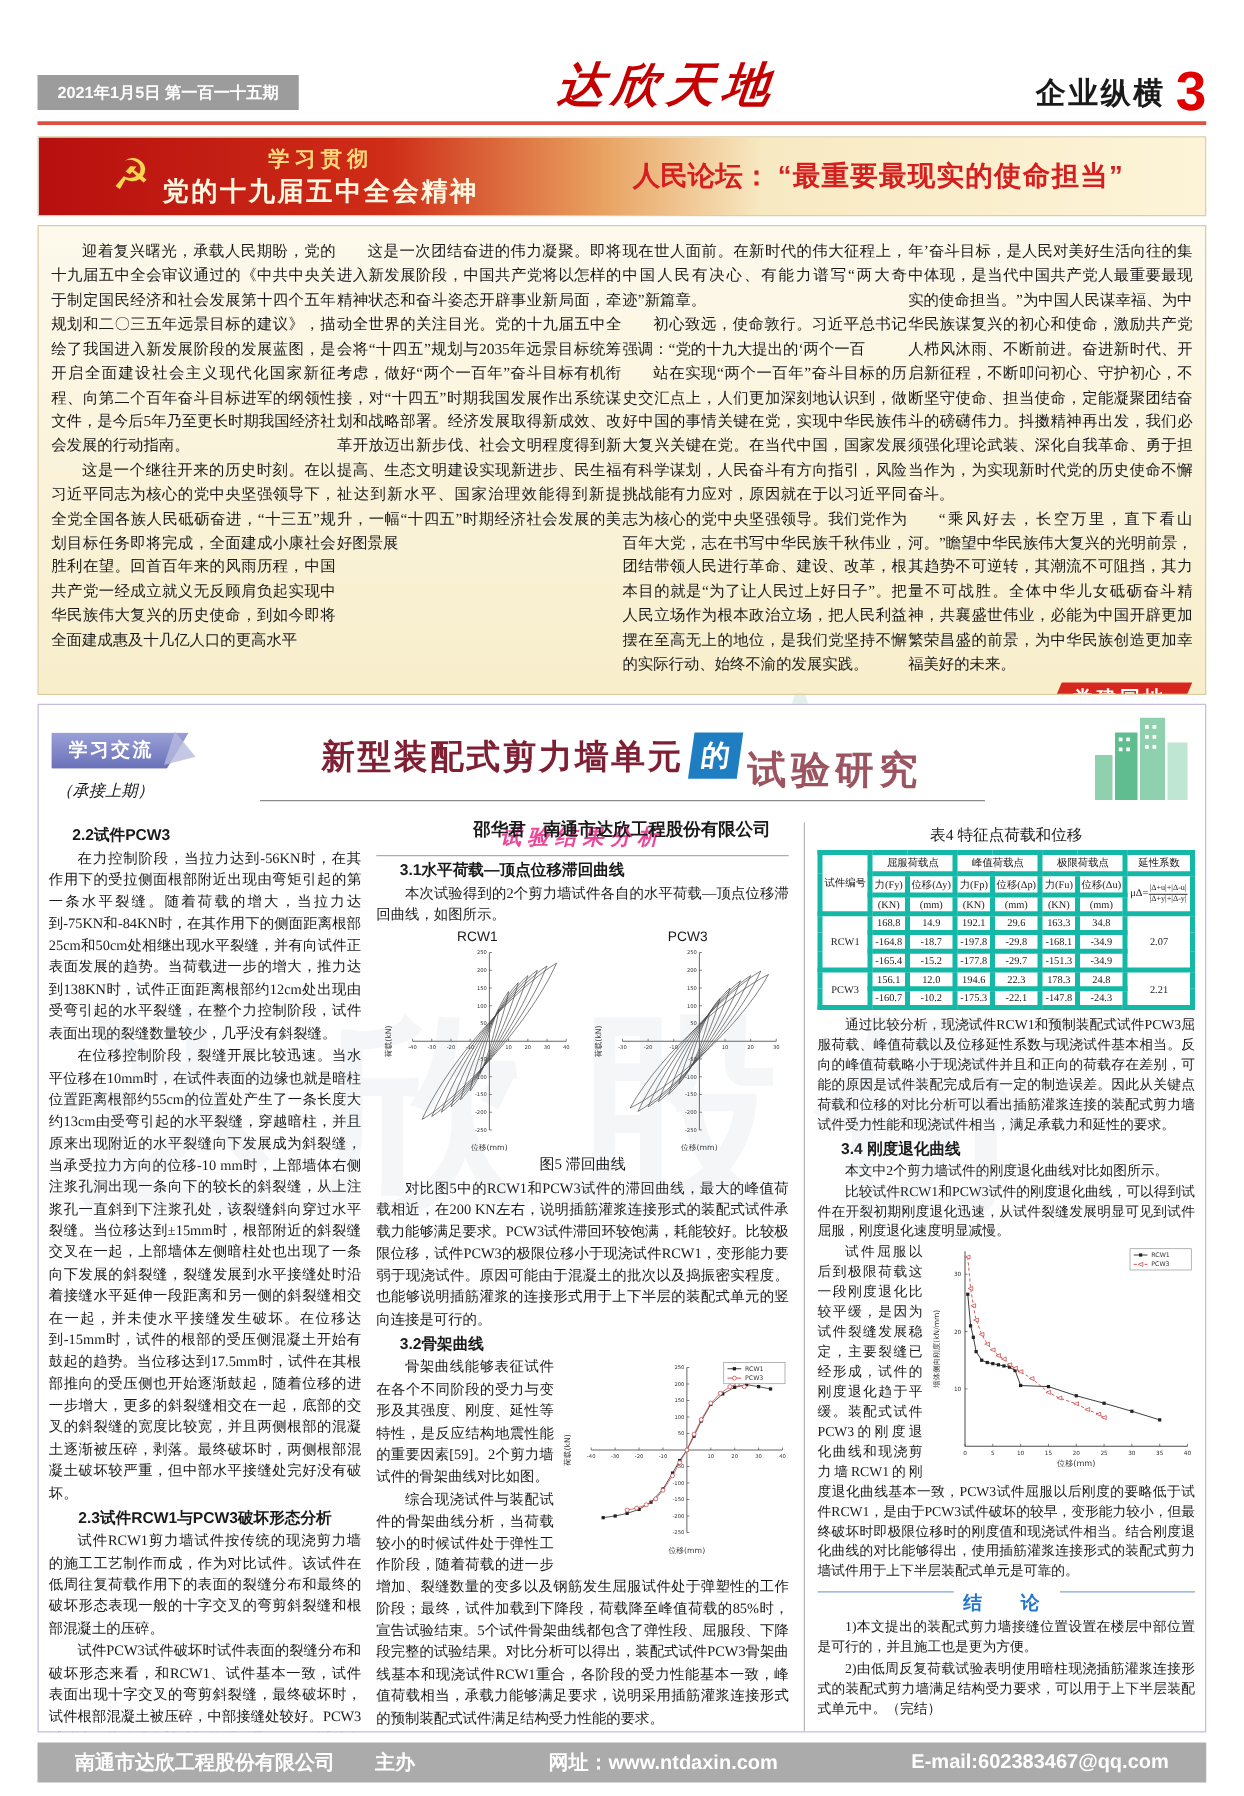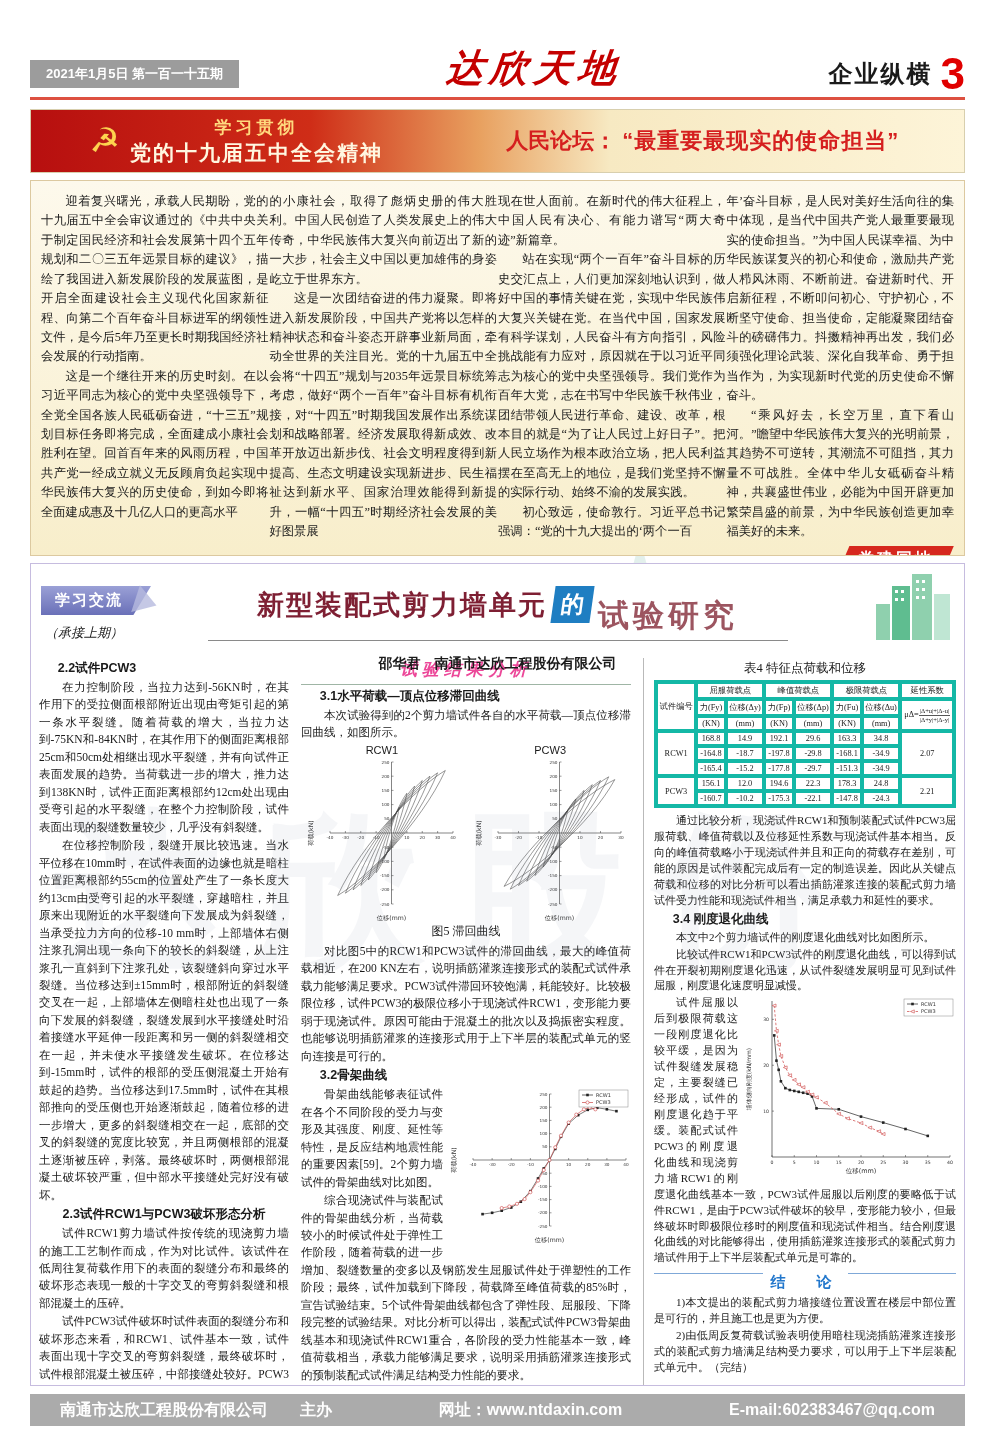--- a/index.html
+++ b/index.html
@@ -136,27 +136,26 @@
       <span class="forum-title">“最重要最现实的使命担当”</span>
     </div>
   </div>
 
   <div class="art1 z">
     <div class="a1col">
       <p class="ind">迎着复兴曙光，承载人民期盼，党的十九届五中全会审议通过的《中共中央关于制定国民经济和社会发展第十四个五年规划和二〇三五年远景目标的建议》，描绘了我国进入新发展阶段的发展蓝图，是开启全面建设社会主义现代化国家新征程、向第二个百年奋斗目标进军的纲领性文件，是今后5年乃至更长时期我国经济社会发展的行动指南。</p>
       <p class="ind">这是一个继往开来的历史时刻。在以习近平同志为核心的党中央坚强领导下，全党全国各族人民砥砺奋进，“十三五”规划目标任务即将完成，全面建成小康社会胜利在望。回首百年来的风雨历程，中国共产党一经成立就义无反顾肩负起实现中华民族伟大复兴的历史使命，到如今即将全面建成惠及十几亿人口的更高水平</p>
     </div>
     <div class="a1col">
-      <p>的小康社会，取得了彪炳史册的伟大胜利。中国人民创造了人类发展史上的伟大传奇，中华民族伟大复兴向前迈出了新的一大步，社会主义中国以更加雄伟的身姿屹立于世界东方。</p>
       <p class="ind">这是一次团结奋进的伟力凝聚。即将进入新发展阶段，中国共产党将以怎样的精神状态和奋斗姿态开辟事业新局面，牵动全世界的关注目光。党的十九届五中全会将“十四五”规划与2035年远景目标统筹考虑，做好“两个一百年”奋斗目标有机衔接，对“十四五”时期我国发展作出系统谋划和战略部署。经济发展取得新成效、改革开放迈出新步伐、社会文明程度得到新提高、生态文明建设实现新进步、民生福祉达到新水平、国家治理效能得到新提升，一幅“十四五”时期经济社会发展的美好图景展</p>
     </div>
     <div class="a1col">
       <p>现在世人面前。在新时代的伟大征程上，中国人民有决心、有能力谱写“两大奇迹”新篇章。</p>
+      <p class="ind">初心致远，使命敦行。习近平总书记强调：“党的十九大提出的‘两个一百</p>
       <p class="ind">站在实现“两个一百年”奋斗目标的历史交汇点上，人们更加深刻地认识到，做好中国的事情关键在党，实现中华民族伟大复兴关键在党。在当代中国，国家发展有科学谋划，人民奋斗有方向指引，风险挑战能有力应对，原因就在于以习近平同志为核心的党中央坚强领导。我们党作为百年大党，志在书写中华民族千秋伟业，团结带领人民进行革命、建设、改革，根本目的就是“为了让人民过上好日子”。把人民立场作为根本政治立场，把人民利益摆在至高无上的地位，是我们党坚持不懈的实际行动、始终不渝的发展实践。</p>
-      <p class="ind">初心致远，使命敦行。习近平总书记强调：“党的十九大提出的‘两个一百</p>
     </div>
     <div class="a1col">
       <p>年’奋斗目标，是人民对美好生活向往的集中体现，是当代中国共产党人最重要最现实的使命担当。”为中国人民谋幸福、为中华民族谋复兴的初心和使命，激励共产党人栉风沐雨、不断前进。奋进新时代、开启新征程，不断叩问初心、守护初心，不断坚守使命、担当使命，定能凝聚团结奋斗的磅礴伟力。抖擞精神再出发，我们必须强化理论武装、深化自我革命、勇于担当作为，为实现新时代党的历史使命不懈奋斗。</p>
       <p class="ind">“乘风好去，长空万里，直下看山河。”瞻望中华民族伟大复兴的光明前景，其趋势不可逆转，其潮流不可阻挡，其力量不可战胜。全体中华儿女砥砺奋斗精神，共襄盛世伟业，必能为中国开辟更加繁荣昌盛的前景，为中华民族创造更加幸福美好的未来。</p>
       <div class="tag-wrap"><span class="tag">党建园地</span></div>
     </div>
   </div>
 
   <div class="art2 z">
     <div class="art2-head">

